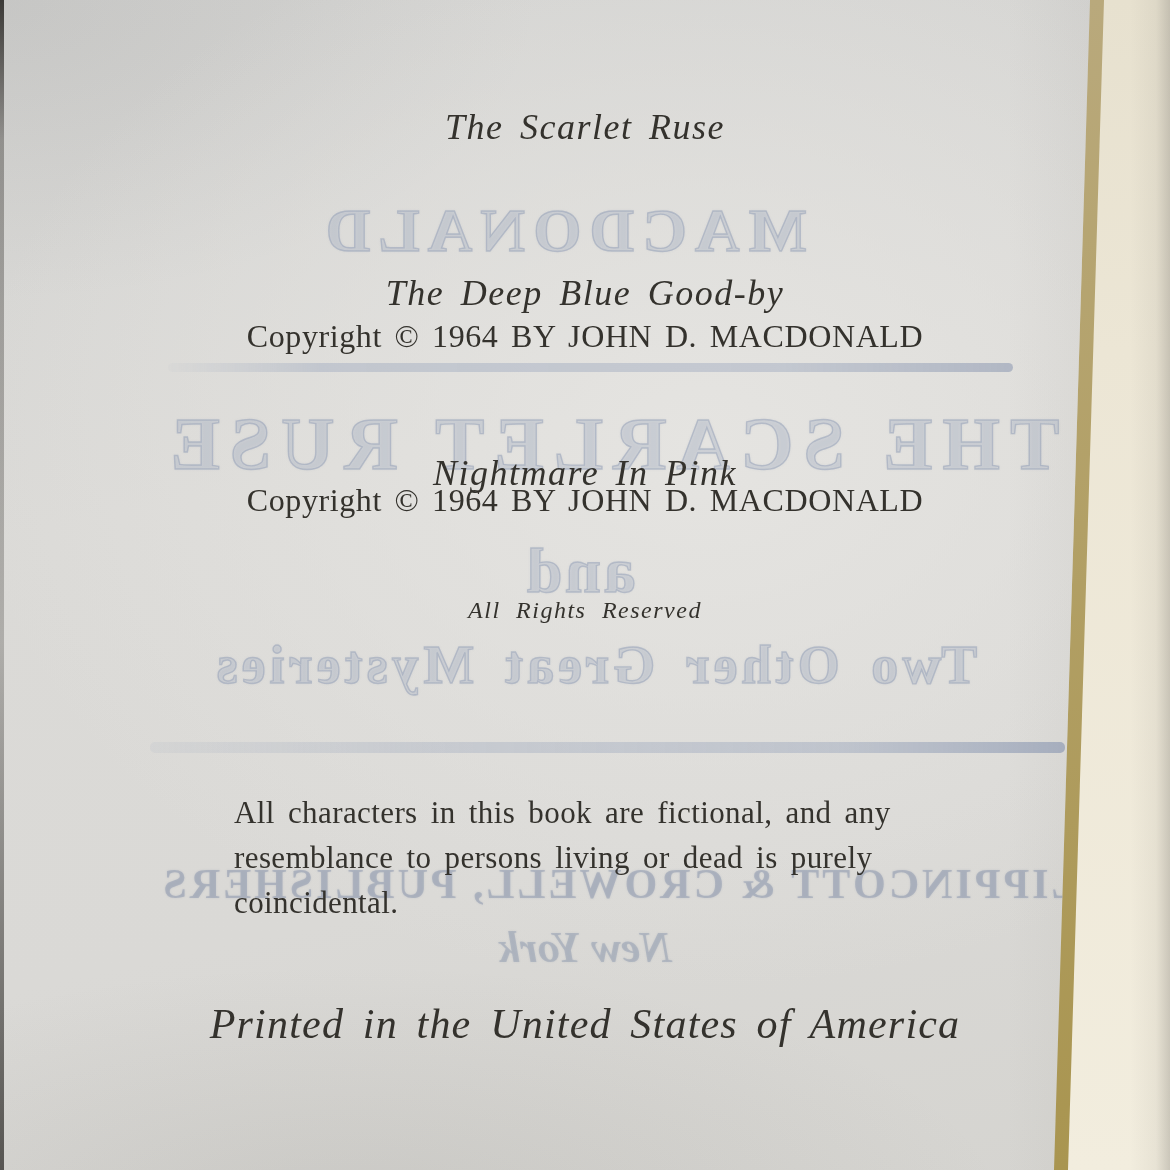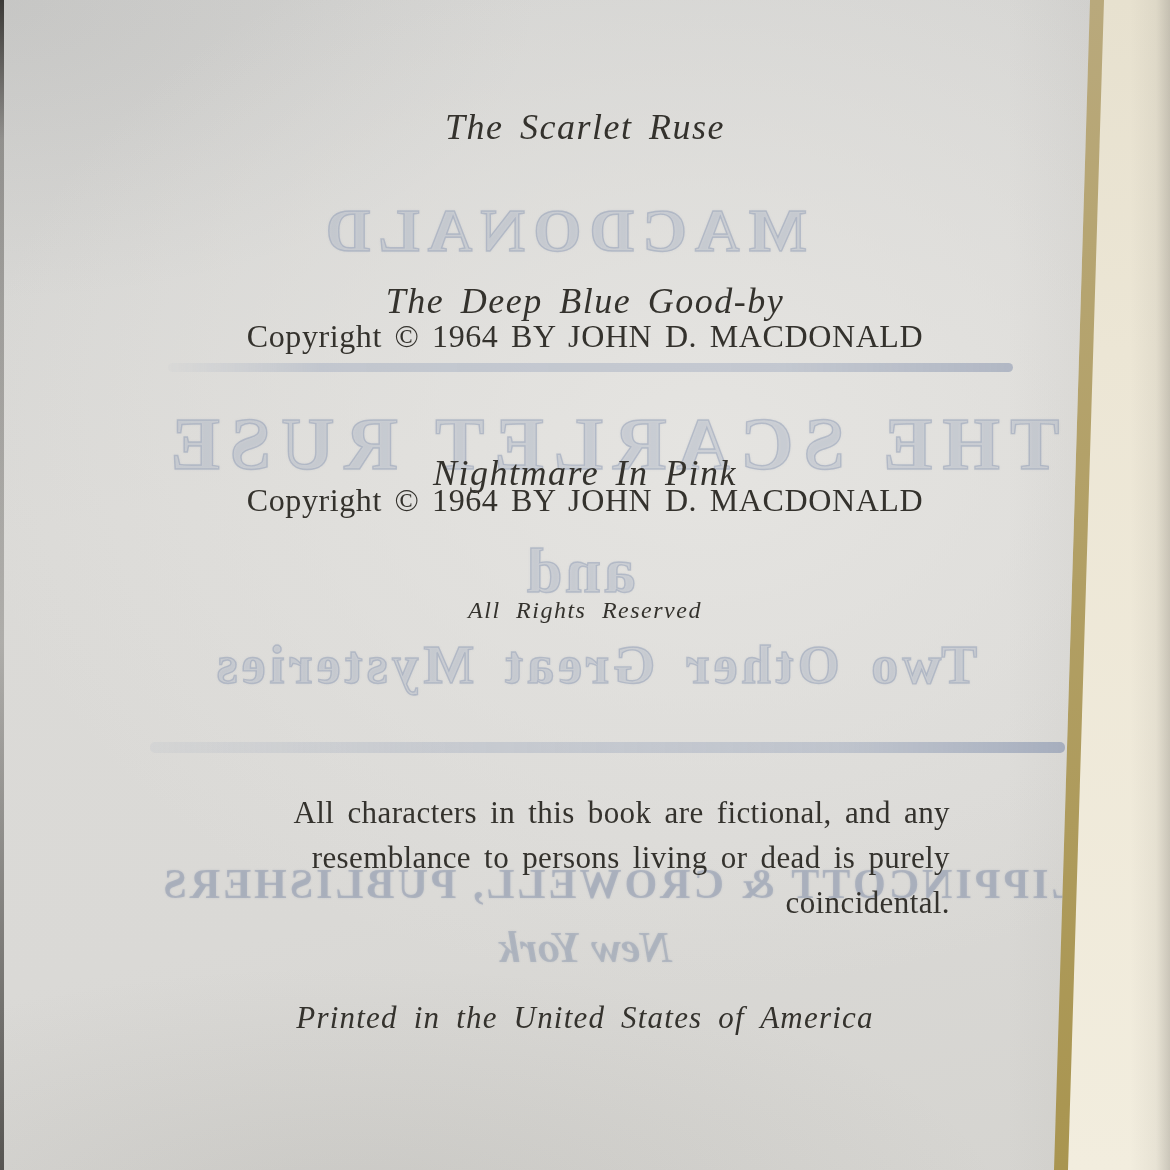--- a/index.html
+++ b/index.html
@@ -23,23 +23,23 @@
       radial-gradient(1100px 420px at 30% 104%, rgba(110,108,102,0.13) 0%, rgba(110,108,102,0) 60%),
       linear-gradient(168deg,#d3d3d1 0%,#dbdad7 38%,#dad9d6 70%,#d5d4d0 100%);
     clip-path:polygon(0 0,1090px 0,1054px 1170px,0 1170px);}
   .gutter{position:absolute;left:0;top:0;width:4px;height:1170px;
     background:linear-gradient(180deg,rgba(35,33,30,0.85),rgba(55,52,48,0.40) 12%,rgba(60,58,54,0.28) 55%,rgba(35,33,30,0.70));}
   
   .t{position:absolute;left:0;width:1170px;text-align:center;color:#34322d;}
   .title{font-style:italic;font-size:36px;letter-spacing:1.5px;word-spacing:6px;}
   .copy{font-size:32px;letter-spacing:0.6px;word-spacing:4px;}
   .rights{font-style:italic;font-size:24px;letter-spacing:1.5px;word-spacing:8px;}
-  .para{position:absolute;left:234px;top:790px;width:716px;text-align:right;
+  .para{position:absolute;left:234px;top:790px;width:716px;text-align:left;
     font-size:31px;line-height:45px;letter-spacing:0.4px;word-spacing:5px;color:#34322d;}
-  .printed{font-style:italic;font-size:31px;letter-spacing:1.2px;word-spacing:7px;}
+  .printed{font-style:italic;font-size:42px;letter-spacing:1.2px;word-spacing:7px;}
   
   .ghost{position:absolute;width:1170px;text-align:center;transform:scaleX(-1);
     color:rgba(158,170,192,0.16);pointer-events:none;font-weight:bold;}
   .g-outline{-webkit-text-stroke:1.4px rgba(146,158,182,0.50);
     text-shadow:0 0 3px rgba(146,158,182,0.22);}
   .g-author{top:196px;left:-23px;font-size:62px;line-height:68px;letter-spacing:8px;}
   .g-title{top:404px;left:25px;font-size:74px;line-height:80px;letter-spacing:10px;}
   .g-and{top:536px;left:-5px;font-size:64px;line-height:70px;letter-spacing:3px;}
   .g-subtitle{top:630px;left:10px;font-size:54px;line-height:70px;letter-spacing:4px;word-spacing:10px;}
   .g-publisher{top:856px;left:35px;font-size:42px;line-height:56px;letter-spacing:3px;
@@ -65,21 +65,21 @@
     <div class="rule rule1"></div>
     <div class="ghost g-outline g-title">THE SCARLET RUSE</div>
     <div class="ghost g-outline g-and">and</div>
     <div class="ghost g-outline g-subtitle">Two Other Great Mysteries</div>
     <div class="rule rule2"></div>
     <div class="ghost g-publisher">LIPPINCOTT &amp; CROWELL, PUBLISHERS</div>
     <div class="ghost g-city">New York</div>
 
     <div class="t title" style="top:106px">The Scarlet Ruse</div>
 
-    <div class="t title" style="top:280px">The Deep Blue Good-by</div>
+    <div class="t title" style="top:272px">The Deep Blue Good-by</div>
     <div class="t copy" style="top:318px">Copyright © 1964 BY JOHN D. MACDONALD</div>
 
     <div class="t title" style="top:452px">Nightmare In Pink</div>
     <div class="t copy" style="top:482px">Copyright © 1964 BY JOHN D. MACDONALD</div>
 
     <div class="t rights" style="top:597px">All Rights Reserved</div>
 
     <div class="para">
       <div>All characters in this book are fictional, and any</div>
       <div>resemblance to persons living or dead is purely</div>

